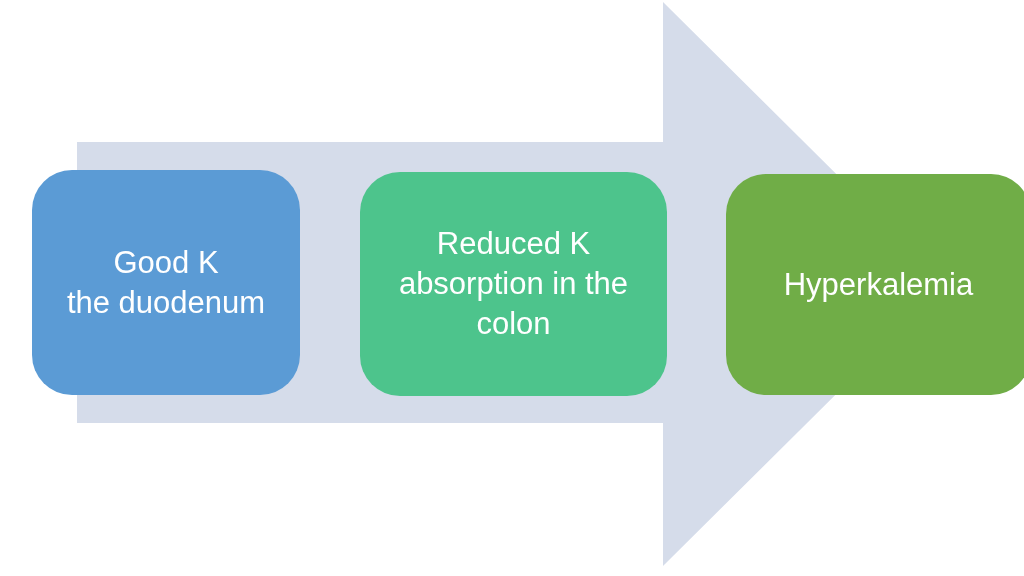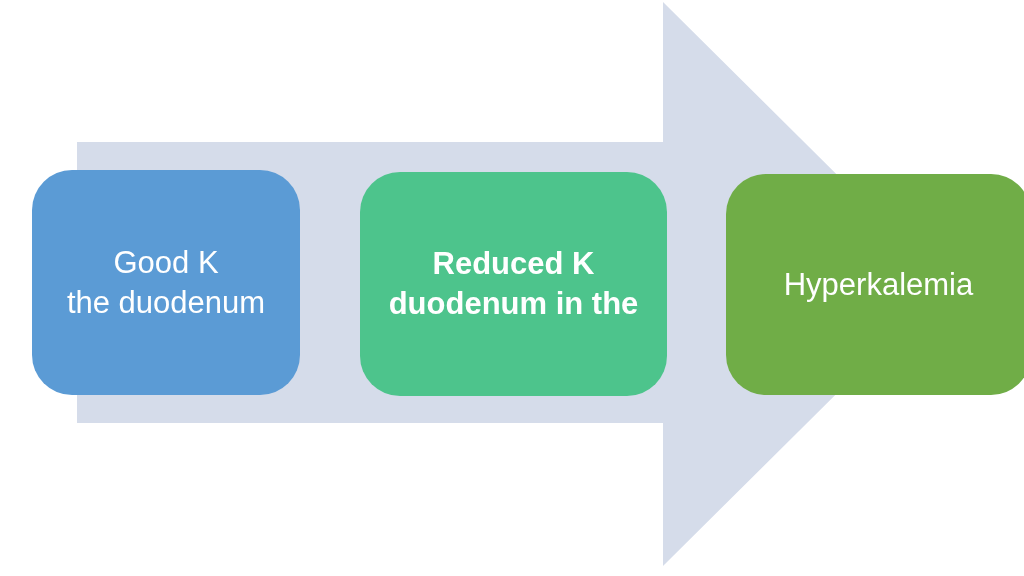--- a/index.html
+++ b/index.html
@@ -50,24 +50,25 @@
     <polygon points="77,142 663,142 663,2 947,284 663,566 663,423 77,423" fill="#d5dcea"></polygon>
   </svg>
 
   <div class="step step-1" style="background-color: rgb(91, 155, 213);">
     <div class="lines">
       <span class="line">Good K</span>
       <span class="line">the duodenum</span>
     </div>
   </div>
 
-  <div class="step step-2" style="background-color: rgb(77, 196, 140); font-weight: bold;">
+  <div class="step step-2" style="background-color: rgb(77, 196, 140);">
     <div class="lines">
       <span class="line">Reduced K</span>
-      <span class="line">duodenum in the</span>
+      <span class="line">absorption in the</span>
+      <span class="line">colon</span>
     </div>
   </div>
 
   <div class="step step-3" style="background-color: rgb(112, 173, 71);">
     <div class="lines">
       <span class="line">Hyperkalemia</span>
     </div>
   </div>
 
 </div>

